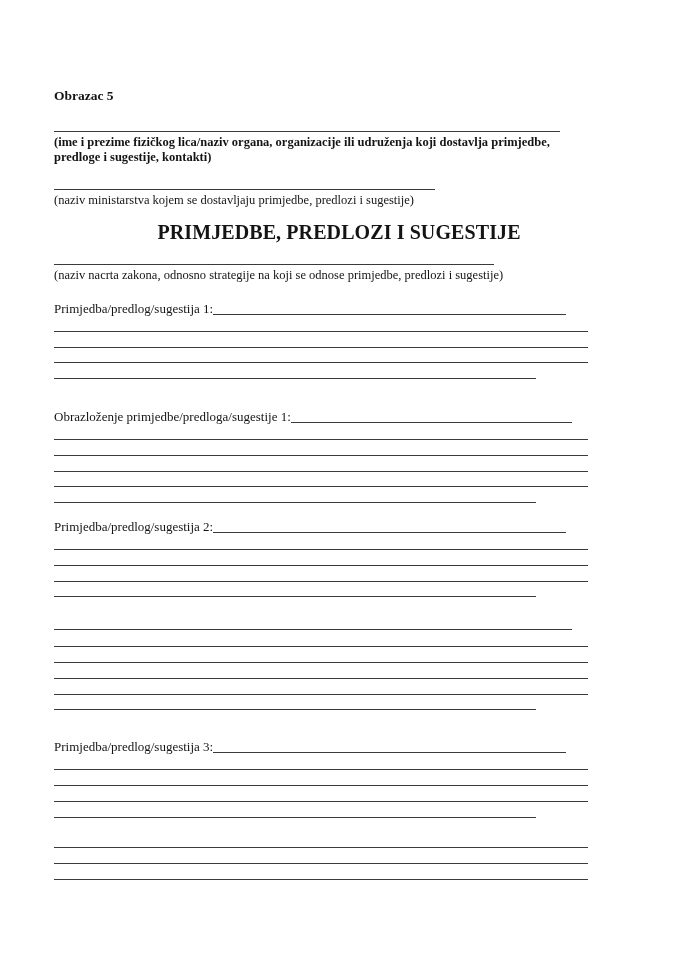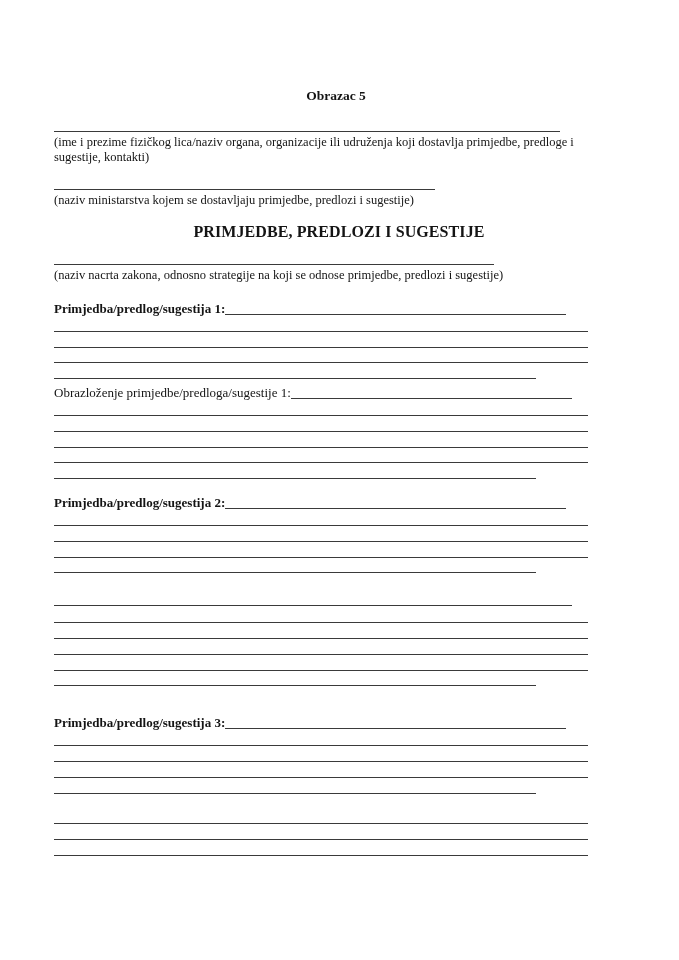--- a/index.html
+++ b/index.html
@@ -3,44 +3,44 @@
 <meta charset="utf-8">
 <style>
   html,body{margin:0;padding:0;background:#ffffff;}
   body{width:679px;height:960px;}
   .page{
     position:relative;width:679px;height:960px;background:#ffffff;
     font-family:"Liberation Serif",serif;color:#141414;overflow:hidden;
   }
   .content{margin-left:54px;width:570px;}
   .obrazac{
-    padding-top:88px;padding-right:6px;text-align:center;
+    padding-top:88px;padding-right:6px;text-align:left;
     font-weight:700;font-size:13.5px;line-height:15px;
   }
   .fill-line{height:0;border-bottom:1.3px solid #3a3a3a;}
   .fl-sender{width:506px;margin-top:28px;}
   .fl-ministry{width:381px;margin-top:24px;}
   .fl-law{width:440px;margin-top:24px;}
   .caption{font-size:12.5px;line-height:15px;margin-top:3px;}
-  .cap-sender{width:522px;}
+  .cap-sender{width:522px;font-weight:bold;}
   .title{
-    margin:16px 0 0 0;text-align:center;font-size:16px;font-weight:700;
+    margin:16px 0 0 0;text-align:center;font-size:20px;font-weight:700;
     line-height:16px;letter-spacing:0.1px;font-family:"Liberation Serif",serif;
   }
   .section{font-size:13px;}
   .label-row{display:flex;height:15px;line-height:15px;}
   .label-row span.lbl{white-space:nowrap;}
   .label-row .fill{flex:1;border-bottom:1.3px solid #3a3a3a;margin-bottom:1px;}
-  .row-p{width:512px;font-weight:bold;}
+  .row-p{width:512px;}
   .row-o{width:518px;}
   .rline{height:14.8px;border-bottom:1.3px solid #3a3a3a;}
   .rline.full{width:534px;}
   .rline.short{width:482px;}
   .s0{margin-top:18px;}
-  .s1{margin-top:6px;}
+  .s1{margin-top:30px;}
   .s2{margin-top:16px;}
   .s3{margin-top:19px;}
   .s4{margin-top:29px;}
   .s5{margin-top:15px;}
 </style>
 </head>
 <body>
 
 <div class="page">
   <div class="content">

